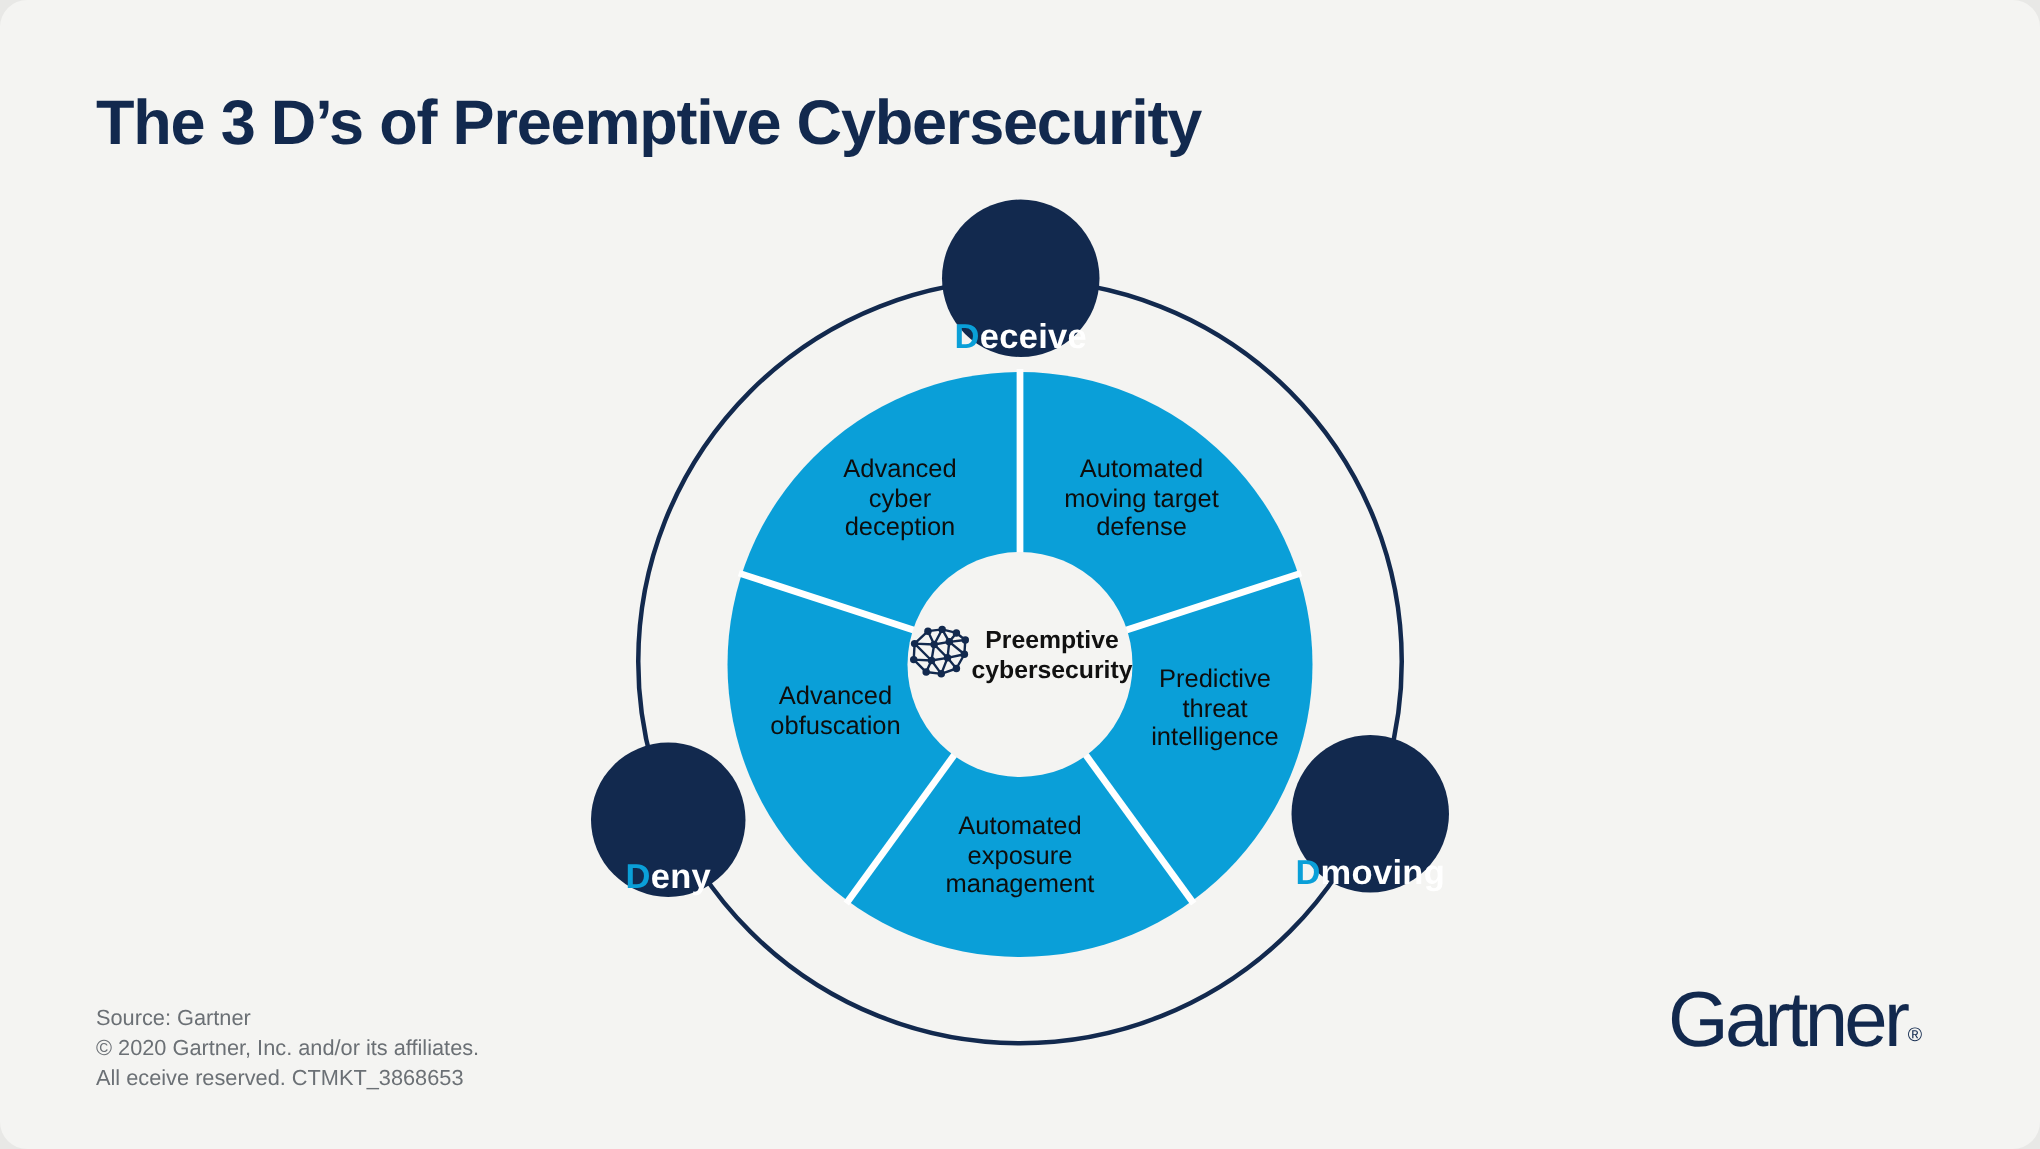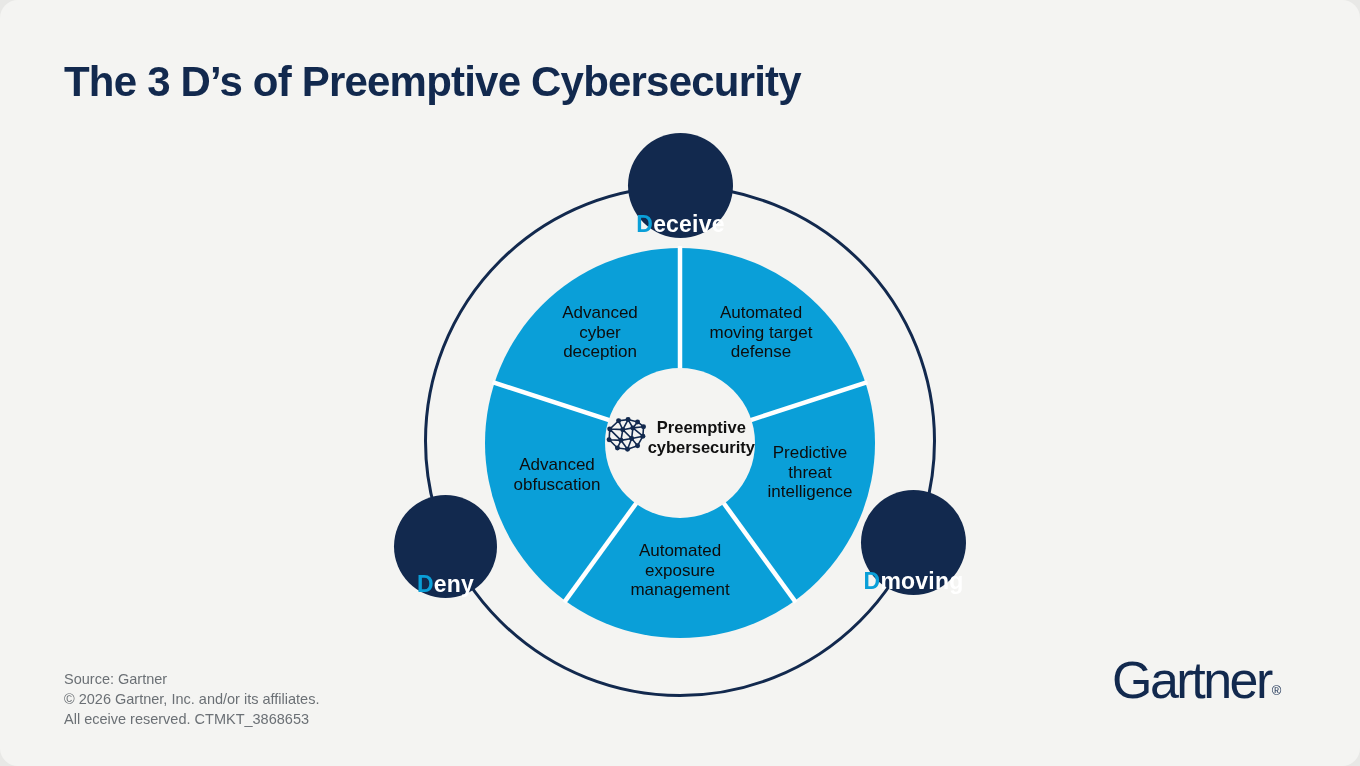--- a/index.html
+++ b/index.html
@@ -132,19 +132,19 @@
   </div>
   <div class="dnode node-deny">
     <span><span class="accent">D</span><span>eny</span></span>
   </div>
   <div class="dnode node-disrupt">
     <span><span class="accent">D</span><span>moving</span></span>
   </div>
 
   <div class="source">
     <div>Source: Gartner</div>
-    <div>© 2026 Gartner, Inc. and/or its affiliates.</div>
+    <div>© 2020 Gartner, Inc. and/or its affiliates.</div>
     <div>All eceive reserved. CTMKT_3868653</div>
   </div>
 
   <div class="logo"><span>Gartner</span><span class="reg">®</span></div>
 
 </div>
 
 </body></html>

